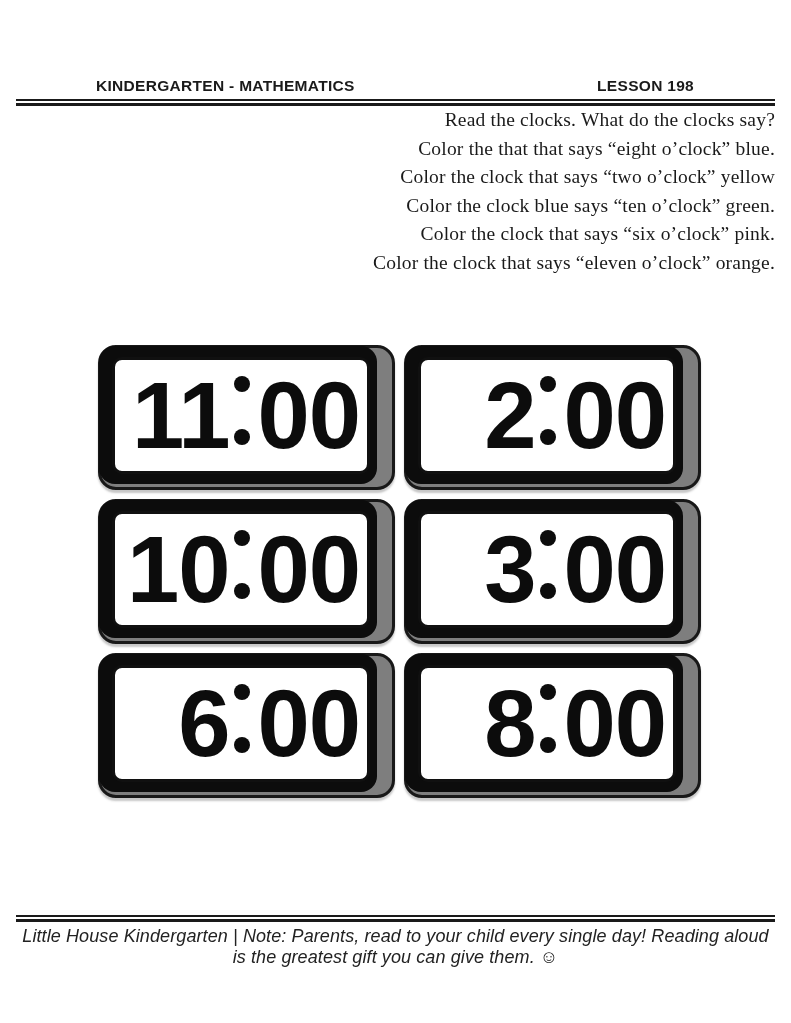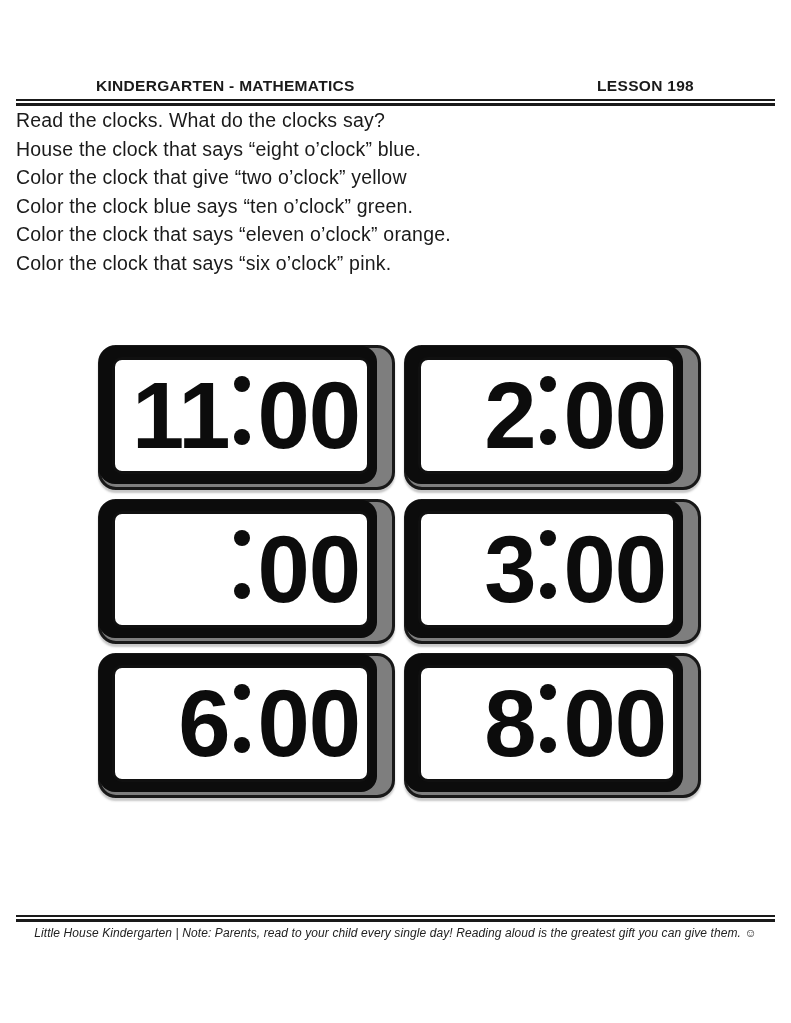--- a/index.html
+++ b/index.html
@@ -12,21 +12,21 @@
   .header {
     position:absolute; top:77px; left:80px; right:81px;
     display:flex; justify-content:space-between; align-items:baseline;
     font-weight:bold; font-size:15.5px; letter-spacing:0.3px;
   }
   .rule { height:2px; border-top:2px solid var(--ink,#1a1a1a); border-bottom:3px solid var(--ink,#1a1a1a); }
   .header-rule { position:absolute; top:99px; left:0; right:0; }
   
   .instructions {
     position:absolute; top:106px; left:0; right:0;
-    text-align:left; font-size:19.5px; line-height:28.6px; letter-spacing:0.2px;
+    text-align:right; font-size:19.5px; line-height:28.6px; letter-spacing:0.2px;font-family:Liberation Serif, serif;
   }
   
   .clock-grid {
     position:absolute; top:345px; left:82px;
     display:grid; grid-template-columns:297px 297px; column-gap:32px; row-gap:53px;gap:9px;
   }
   .clock {
     position:relative; width:297px; height:145px; box-sizing:border-box;
     background:var(--gray,#7e7e7e); border:3px solid #181818; border-radius:18px;
     box-shadow:0 3px 2px rgba(130,130,130,.45);
@@ -44,42 +44,42 @@
   .digits {
     font-size:94px; font-weight:bold; line-height:1; letter-spacing:-1px;
     color:var(--black,#0c0c0c); white-space:nowrap;
   }
   .colon { display:flex; flex-direction:column; gap:37px; margin:0 7px 0 5px; transform:translateY(-5px); }
   .dot { width:16px; height:16px; border-radius:50%; background:var(--black,#0c0c0c); }
   
   .footer-rule { position:absolute; top:915px; left:0; right:0; }
   .footer {
     position:absolute; top:926px; left:0; right:0; text-align:center;
-    font-size:12px; font-style:italic; letter-spacing:0.1px; color:#222222;
+    font-size:18px; font-style:italic; letter-spacing:0.1px; color:#222222;
   }
 </style>
 </head>
 <body>
 
 <div class="page" style="--paper: #ffffff; --ink: #1a1a1a; --black: #0c0c0c; --gray: #7e7e7e; --white: #ffffff;">
 
   <header class="header">
     <span>KINDERGARTEN - MATHEMATICS</span>
     <span>LESSON 198</span>
   </header>
 
   <div class="rule header-rule"></div>
 
   <section class="instructions">
       <div class="instruction-line">Read the clocks. What do the clocks say?</div>
-      <div class="instruction-line">House the clock that says “eight o’clock” blue.</div>
-      <div class="instruction-line">Color the clock that give “two o’clock” yellow</div>
+      <div class="instruction-line">Color the that that says “eight o’clock” blue.</div>
+      <div class="instruction-line">Color the clock that says “two o’clock” yellow</div>
       <div class="instruction-line">Color the clock blue says “ten o’clock” green.</div>
+      <div class="instruction-line">Color the clock that says “six o’clock” pink.</div>
       <div class="instruction-line">Color the clock that says “eleven o’clock” orange.</div>
-      <div class="instruction-line">Color the clock that says “six o’clock” pink.</div>
     </section>
 
   <section class="clock-grid">
       <div class="clock">
         <div class="bezel"></div>
         <div class="screen">
           <div class="time">
             <span class="digits">11</span>
             <span class="colon">
               <span class="dot"></span>
@@ -99,20 +99,21 @@
               <span class="dot"></span>
             </span>
             <span class="digits">00</span>
           </div>
         </div>
       </div>
       <div class="clock">
         <div class="bezel"></div>
         <div class="screen">
           <div class="time">
+            <span class="digits">10</span>
             <span class="colon">
               <span class="dot"></span>
               <span class="dot"></span>
             </span>
             <span class="digits">00</span>
           </div>
         </div>
       </div>
       <div class="clock">
         <div class="bezel"></div>

